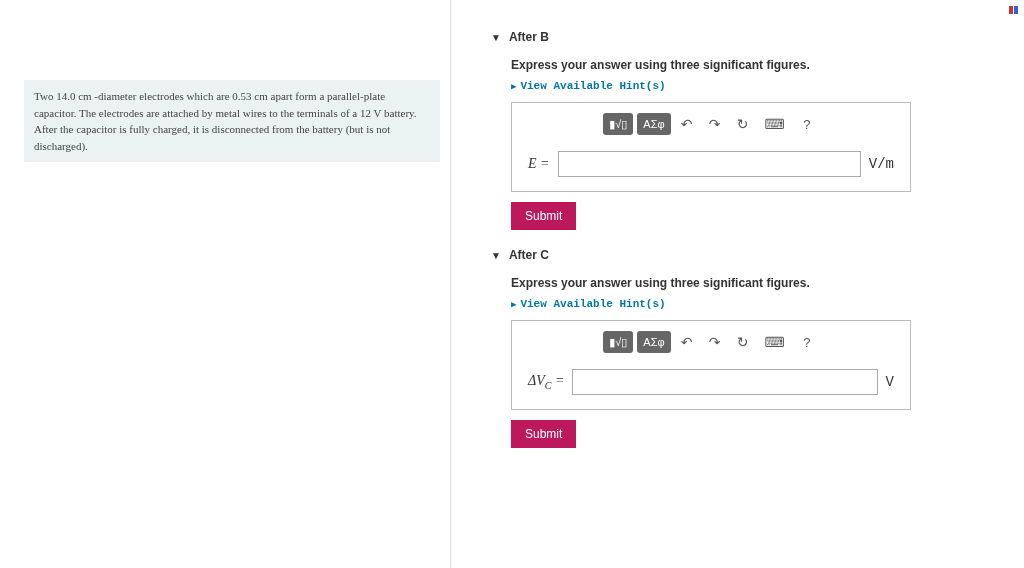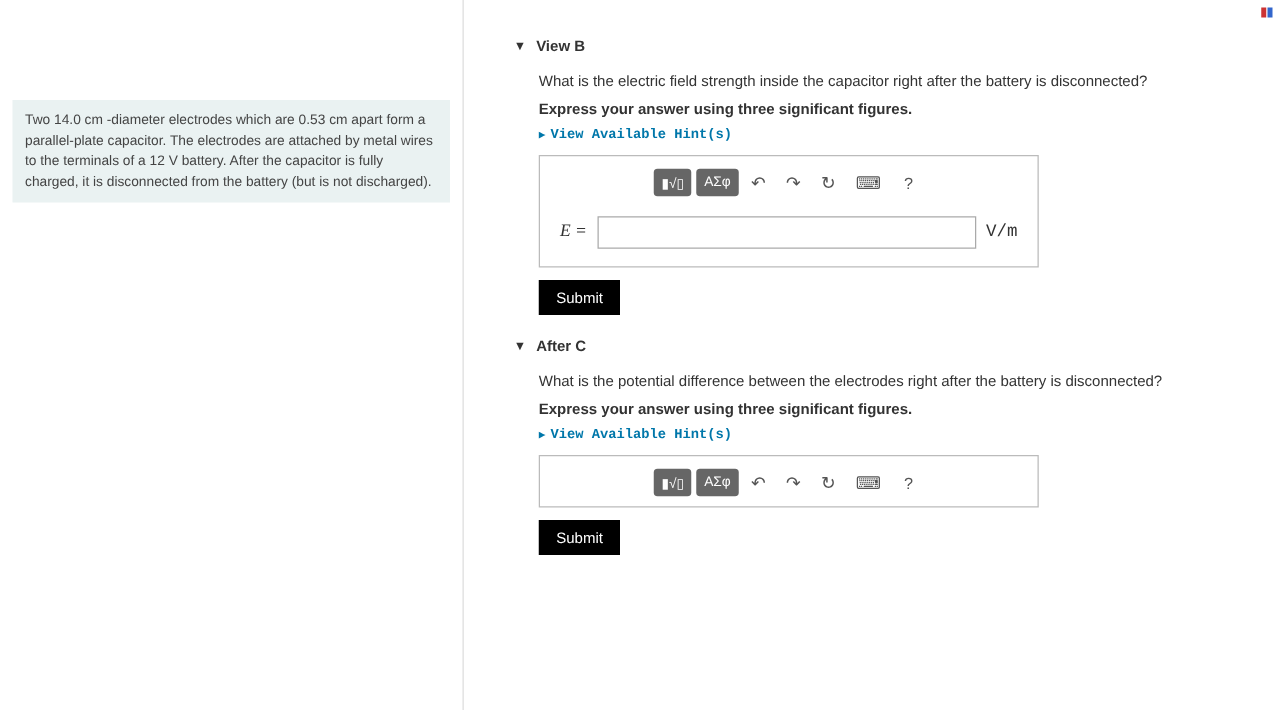--- a/index.html
+++ b/index.html
@@ -1,39 +1,39 @@
 <!DOCTYPE html>
 <html><head>
 <meta charset="utf-8">
 <style>
   * { box-sizing: border-box; margin: 0; padding: 0; }
   body { font-family: Arial, Helvetica, sans-serif; font-size: 12px; color: #333; background: #fff; }
   .page { display: flex; width: 1024px; height: 568px; }
-  .left-col { width: 371px; padding: 80px 10px 10px 10px; border-right: 1px solid #ddd; }
+  .left-col { width: 451px; padding: 80px 10px 10px 24px; border-right: 1px solid #ddd; font-family: Liberation Serif, serif; }
   .problem-text { background: #eaf2f2; padding: 8px 10px; font-size: 11px; line-height: 1.5; color: #444; }
   .right-col { flex: 1; padding: 30px 20px 10px 40px; overflow: hidden; }
   .part { margin-bottom: 18px; }
   .part-header { display: flex; align-items: center; gap: 8px; margin-bottom: 14px; }
   .part-header .arrow { font-size: 10px; color: #333; }
   .part-title { font-weight: bold; font-size: 12px; }
   .question { font-size: 12px; margin-bottom: 8px; }
   .express { font-weight: bold; font-size: 12px; margin-bottom: 8px; }
   .hints { color: #0077aa; font-size: 11px; font-weight: bold; margin-bottom: 10px; cursor: pointer; font-family: Liberation Mono, monospace; }
   .hints .tri { color: #0077aa; margin-right: 4px; font-size: 9px; }
   .answer-box { border: 1px solid #bbb; width: 400px; padding: 0; }
   .toolbar { display: flex; align-items: center; justify-content: center; gap: 4px; padding: 10px 8px 8px 8px; }
   .tbtn { background: #666; color: #fff; border-radius: 3px; padding: 4px 6px; font-size: 11px; display: inline-flex; align-items: center; min-width: 24px; height: 22px; justify-content: center; cursor: pointer; }
   .tbtn.light { background: transparent; color: #555; font-size: 14px; }
   .tbtn.light.q { font-size: 13px; font-weight: normal; }
   .input-row { display: flex; align-items: center; padding: 8px 16px 14px 16px; gap: 8px; }
   .var { font-style: italic; font-family: 'Times New Roman', serif; font-size: 14px; }
   .var sub { font-size: 10px; font-style: italic; }
   .ans-input { border: 1px solid #aaa; height: 26px; flex: 1; padding: 2px 4px; }
   .unit { font-family: Liberation Mono, monospace; font-size: 14px; }
-  .submit-btn { background: #000000; color: #fff; border: none; padding: 7px 14px; font-size: 12px; margin-top: 10px; cursor: pointer; }
+  .submit-btn { background: #be185d; color: #fff; border: none; padding: 7px 14px; font-size: 12px; margin-top: 10px; cursor: pointer; }
   .top-dots { position: absolute; top: 6px; right: 6px; display: flex; gap: 1px;}
   .top-dots span { width:4px; height:8px; display:inline-block;}
   .top-dots .r { background:#c33;}
   .top-dots .b { background:#36c;}
 </style>
 </head>
 <body>
 
 <div class="top-dots">
     <span class="r"></span>
@@ -43,24 +43,23 @@
 <div class="page">
   <div class="left-col">
     <div class="problem-text">Two 14.0 cm -diameter electrodes which are 0.53 cm apart form a parallel-plate capacitor. The electrodes are attached by metal wires to the terminals of a 12 V battery. After the capacitor is fully charged, it is disconnected from the battery (but is not discharged).</div>
   </div>
 
   <div class="right-col">
 
     <div class="part">
       <div class="part-header">
         <span class="arrow">▼</span>
-        <span class="part-title">View B</span>
+        <span class="part-title">After B</span>
       </div>
       <div style="padding-left: 20px;">
-        <div class="question">What is the electric field strength inside the capacitor right after the battery is disconnected?</div>
         <div class="express">Express your answer using three significant figures.</div>
         <div class="hints"><span class="tri">▶</span><span>View Available Hint(s)</span></div>
         <div class="answer-box">
           <div class="toolbar">
             <span class="tbtn">▮√▯</span>
             <span class="tbtn">ΑΣφ</span>
             <span class="tbtn light">↶</span>
             <span class="tbtn light">↷</span>
             <span class="tbtn light">↻</span>
             <span class="tbtn light">⌨</span>
@@ -75,32 +74,36 @@
         <button class="submit-btn">Submit</button>
       </div>
     </div>
 
     <div class="part">
       <div class="part-header">
         <span class="arrow">▼</span>
         <span class="part-title">After C</span>
       </div>
       <div style="padding-left: 20px;">
-        <div class="question">What is the potential difference between the electrodes right after the battery is disconnected?</div>
         <div class="express">Express your answer using three significant figures.</div>
         <div class="hints"><span class="tri">▶</span><span>View Available Hint(s)</span></div>
         <div class="answer-box">
           <div class="toolbar">
             <span class="tbtn">▮√▯</span>
             <span class="tbtn">ΑΣφ</span>
             <span class="tbtn light">↶</span>
             <span class="tbtn light">↷</span>
             <span class="tbtn light">↻</span>
             <span class="tbtn light">⌨</span>
             <span class="tbtn light q">?</span>
           </div>
+          <div class="input-row">
+            <span class="var"><span>ΔV</span><sub>C</sub><span> =</span></span>
+            <input class="ans-input" type="text" style="">
+            <span class="unit">V</span>
+          </div>
         </div>
         <button class="submit-btn">Submit</button>
       </div>
     </div>
 
   </div>
 </div>
 
 </body></html>

